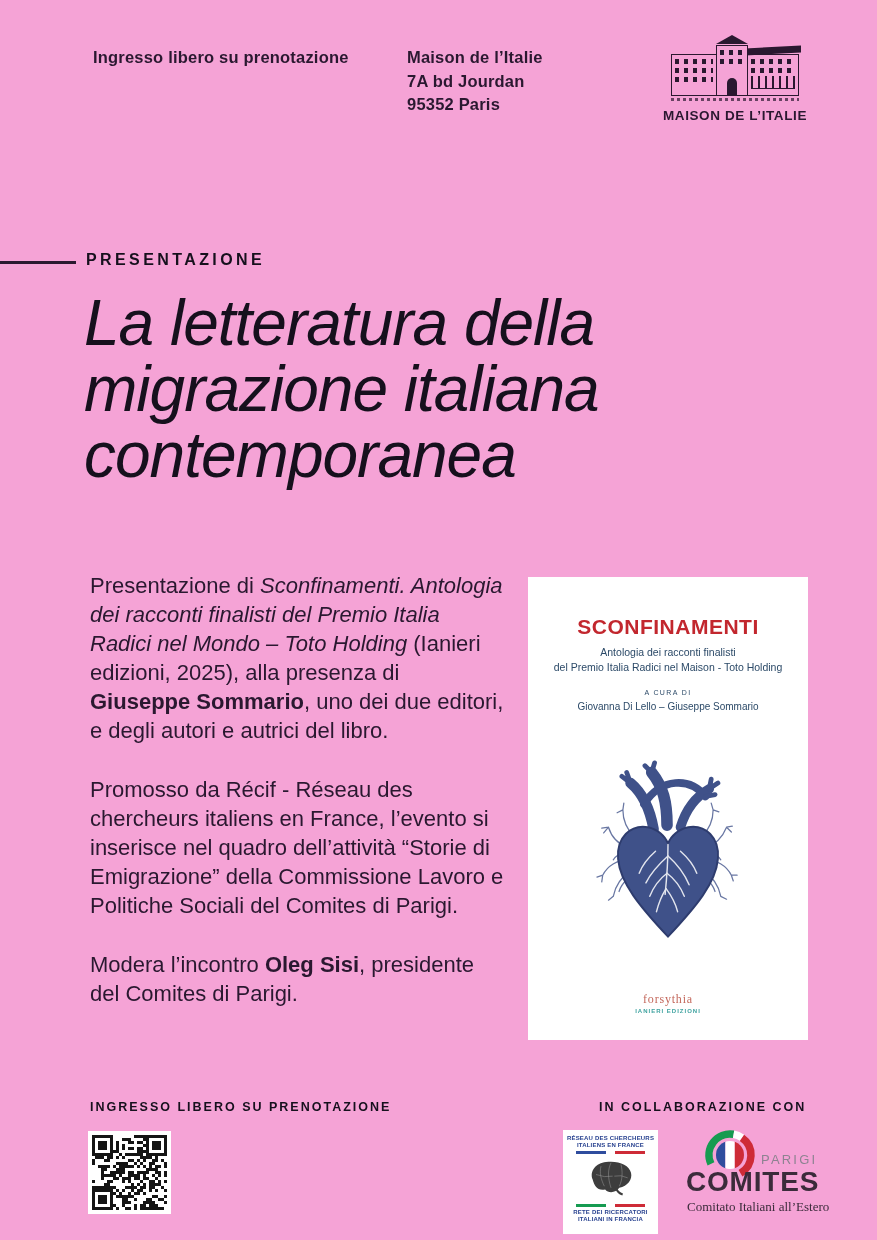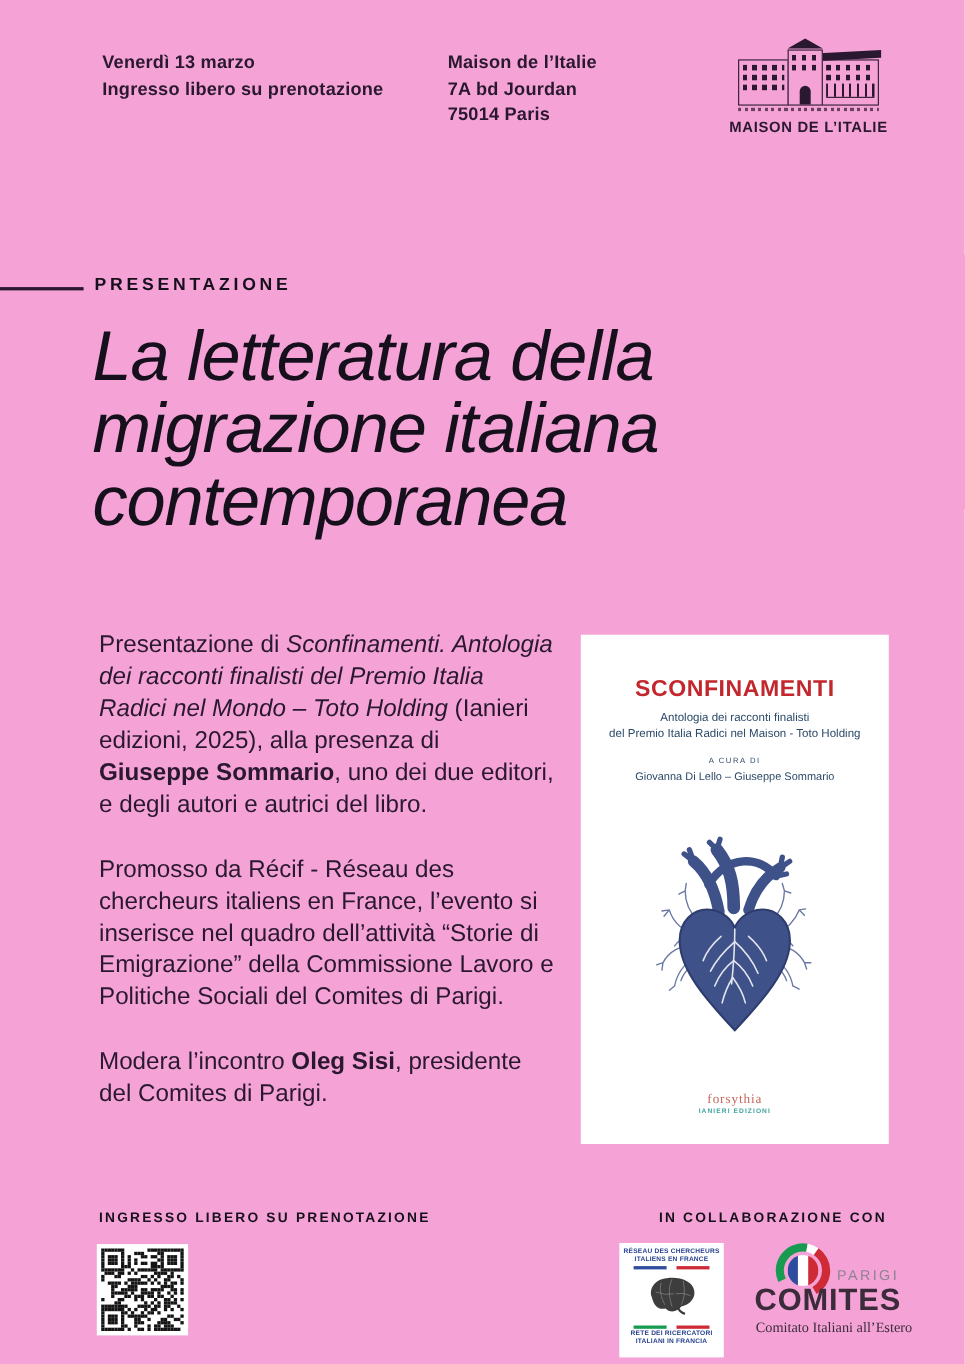--- a/index.html
+++ b/index.html
@@ -72,27 +72,26 @@
   .comites-city{position:absolute;left:761px;top:1152px;font-size:13px;letter-spacing:2.2px;color:var(--comites-grey);}
   .comites-name{position:absolute;left:686px;top:1166px;font-size:28px;font-weight:600;letter-spacing:.8px;color:var(--comites-ink);}
   .comites-tagline{position:absolute;left:687px;top:1199px;font-family:"Liberation Serif",serif;font-size:13px;color:var(--comites-ink);}
 </style>
 </head>
 <body>
 
 <div class="poster">
 
   <div class="info-block info-date">
-    <div>Venerdì 13 marzo</div>
     <div>Ingresso libero su prenotazione</div>
   </div>
   <div class="info-block info-venue">
     <div>Maison de l’Italie</div>
     <div>7A bd Jourdan</div>
-    <div>75014 Paris</div>
+    <div>95352 Paris</div>
   </div>
 
   <div class="host-logo">
     <div class="bldg">
       <div class="bldg-roof"></div>
       <div class="bldg-left">
         <div class="win-row"></div>
           <div class="win-row"></div>
           <div class="win-row"></div>
       </div>

